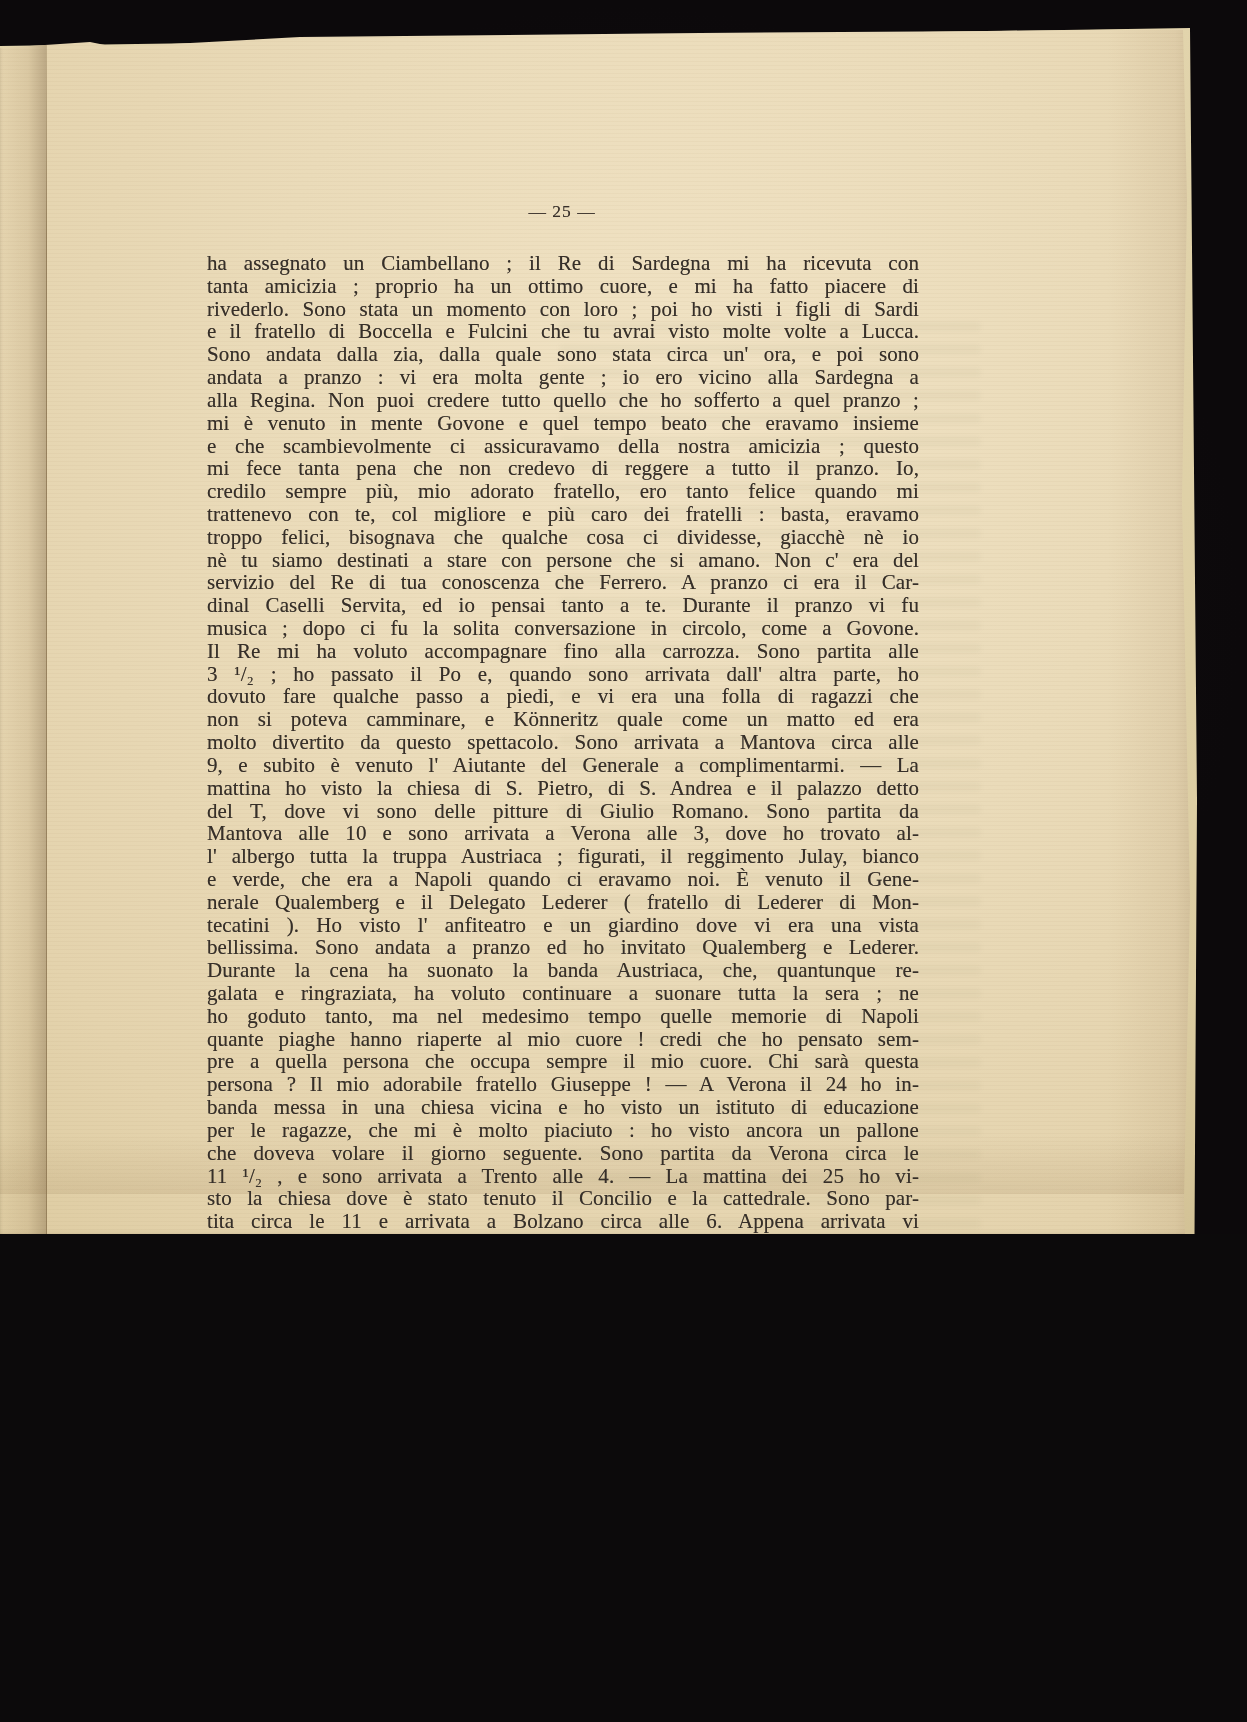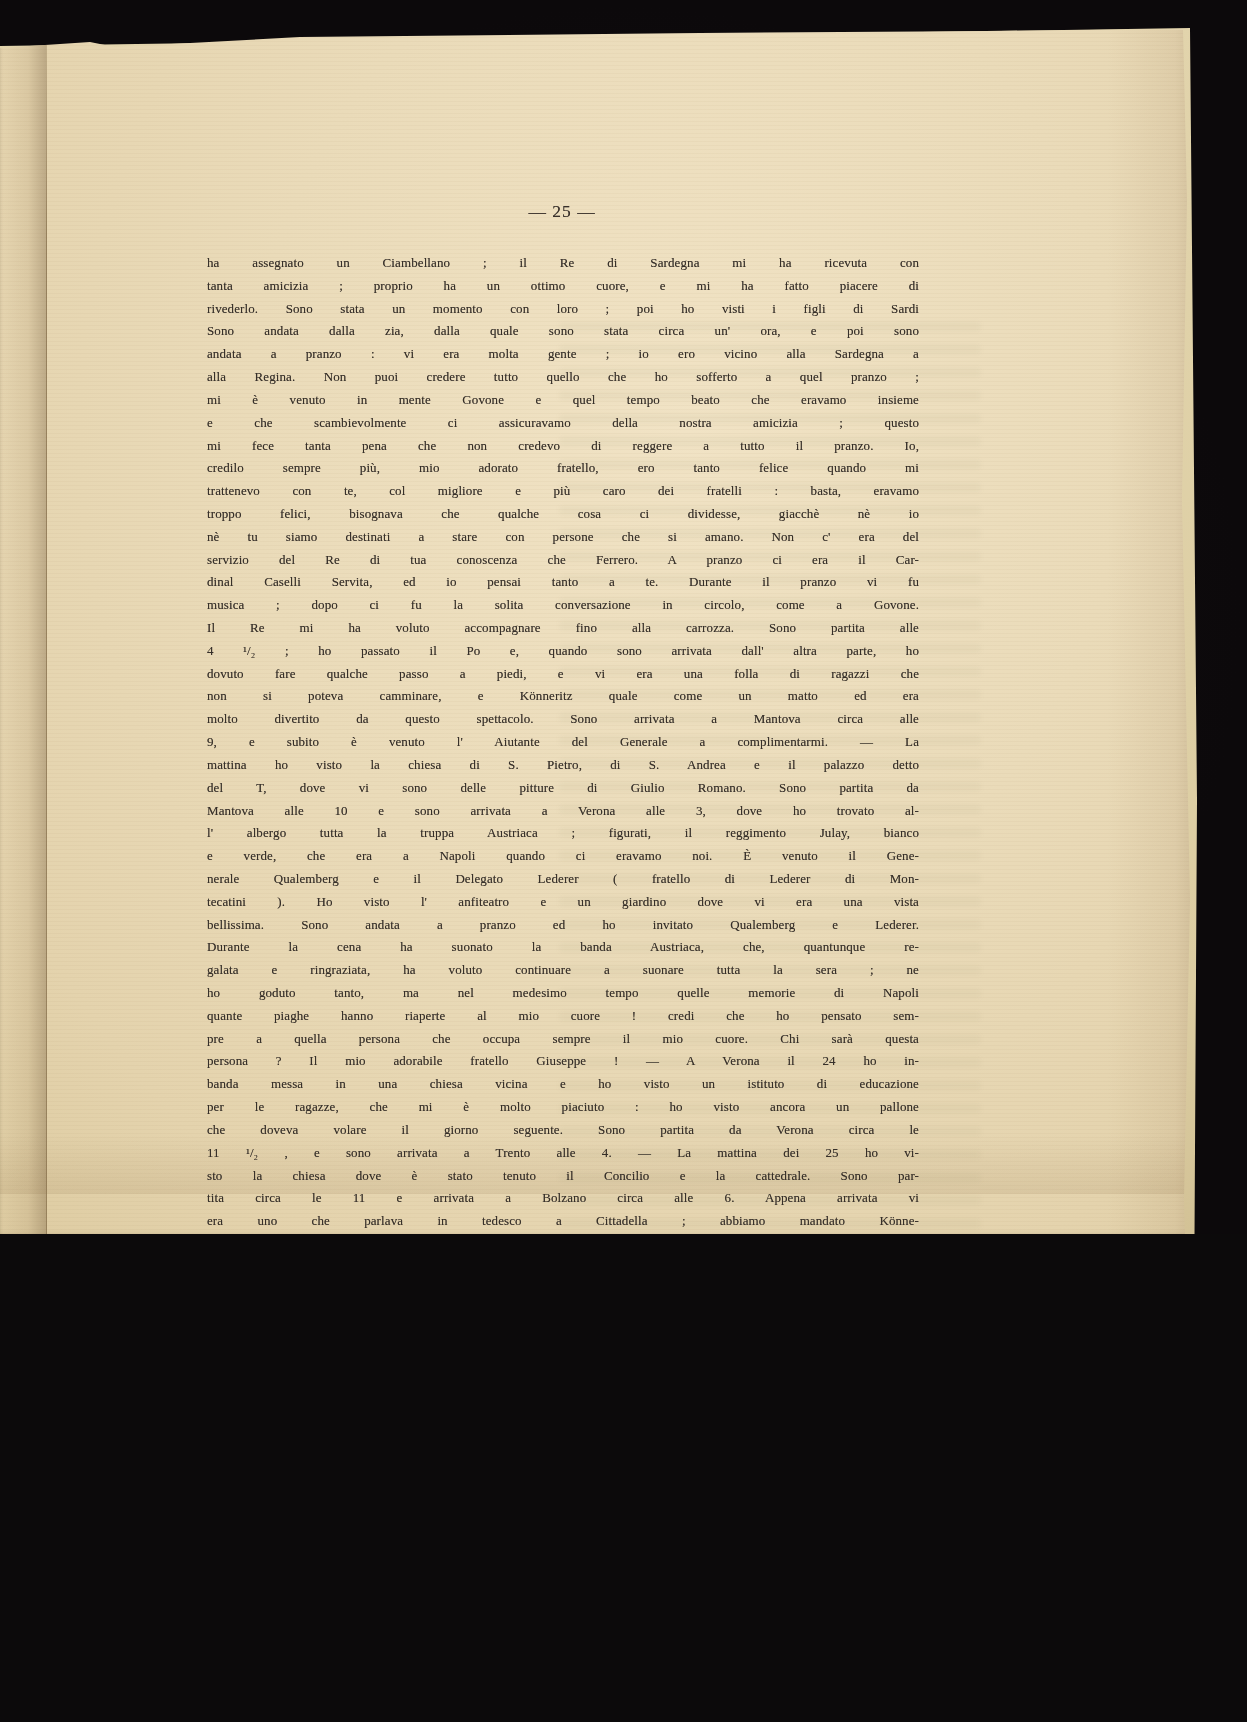--- a/index.html
+++ b/index.html
@@ -57,21 +57,21 @@
   }
   
   .page-number{
     position:absolute;left:207px;top:201px;width:710px;
     text-align:center;font-size:17.5px;color:#38302a;
     letter-spacing:1px;
     text-shadow:0 0 .5px rgba(56,48,42,.55);
   }
   .letter-text{
     position:absolute;left:207px;top:252px;width:712px;
-    color:#362f29;font-size:13px;
+    color:#362f29;font-size:21px;
     text-shadow:0 0 .5px rgba(54,47,41,.5);
   }
   .letter-text .line{
     height:22.82px;line-height:22.82px;white-space:nowrap;
     text-align:justify;text-align-last:justify;
     letter-spacing:.1px;
   }
   .end-star{
     position:absolute;left:848px;top:1402px;
     font-size:14px;color:#3a332c;
@@ -93,35 +93,36 @@
     <div class="edge-shade-right"></div>
     <div class="edge-shade-bottom"></div>
     <div class="show-through"></div>
 
     <div class="page-number">— 25 —</div>
 
     <div class="letter-text">
         <div class="line">ha assegnato un Ciambellano ; il Re di Sardegna mi ha ricevuta con</div>
         <div class="line">tanta amicizia ; proprio ha un ottimo cuore, e mi ha fatto piacere di</div>
         <div class="line">rivederlo. Sono stata un momento con loro ; poi ho visti i figli di Sardi</div>
+        <div class="line">e il fratello di Boccella e Fulcini che tu avrai visto molte volte a Lucca.</div>
         <div class="line">Sono andata dalla zia, dalla quale sono stata circa un' ora, e poi sono</div>
         <div class="line">andata a pranzo : vi era molta gente ; io ero vicino alla Sardegna a</div>
         <div class="line">alla Regina. Non puoi credere tutto quello che ho sofferto a quel pranzo ;</div>
         <div class="line">mi è venuto in mente Govone e quel tempo beato che eravamo insieme</div>
         <div class="line">e che scambievolmente ci assicuravamo della nostra amicizia ; questo</div>
         <div class="line">mi fece tanta pena che non credevo di reggere a tutto il pranzo. Io,</div>
         <div class="line">credilo sempre più, mio adorato fratello, ero tanto felice quando mi</div>
         <div class="line">trattenevo con te, col migliore e più caro dei fratelli : basta, eravamo</div>
         <div class="line">troppo felici, bisognava che qualche cosa ci dividesse, giacchè nè io</div>
         <div class="line">nè tu siamo destinati a stare con persone che si amano. Non c' era del</div>
         <div class="line">servizio del Re di tua conoscenza che Ferrero. A pranzo ci era il Car-</div>
         <div class="line">dinal Caselli Servita, ed io pensai tanto a te. Durante il pranzo vi fu</div>
         <div class="line">musica ; dopo ci fu la solita conversazione in circolo, come a Govone.</div>
         <div class="line">Il Re mi ha voluto accompagnare fino alla carrozza. Sono partita alle</div>
-        <div class="line">4 ¹/₂ ; ho passato il Po e, quando sono arrivata dall' altra parte, ho</div>
+        <div class="line">3 ¹/₂ ; ho passato il Po e, quando sono arrivata dall' altra parte, ho</div>
         <div class="line">dovuto fare qualche passo a piedi, e vi era una folla di ragazzi che</div>
         <div class="line">non si poteva camminare, e Könneritz quale come un matto ed era</div>
         <div class="line">molto divertito da questo spettacolo. Sono arrivata a Mantova circa alle</div>
         <div class="line">9, e subito è venuto l' Aiutante del Generale a complimentarmi. — La</div>
         <div class="line">mattina ho visto la chiesa di S. Pietro, di S. Andrea e il palazzo detto</div>
         <div class="line">del T, dove vi sono delle pitture di Giulio Romano. Sono partita da</div>
         <div class="line">Mantova alle 10 e sono arrivata a Verona alle 3, dove ho trovato al-</div>
         <div class="line">l' albergo tutta la truppa Austriaca ; figurati, il reggimento Julay, bianco</div>
         <div class="line">e verde, che era a Napoli quando ci eravamo noi. È venuto il Gene-</div>
         <div class="line">nerale Qualemberg e il Delegato Lederer ( fratello di Lederer di Mon-</div>

